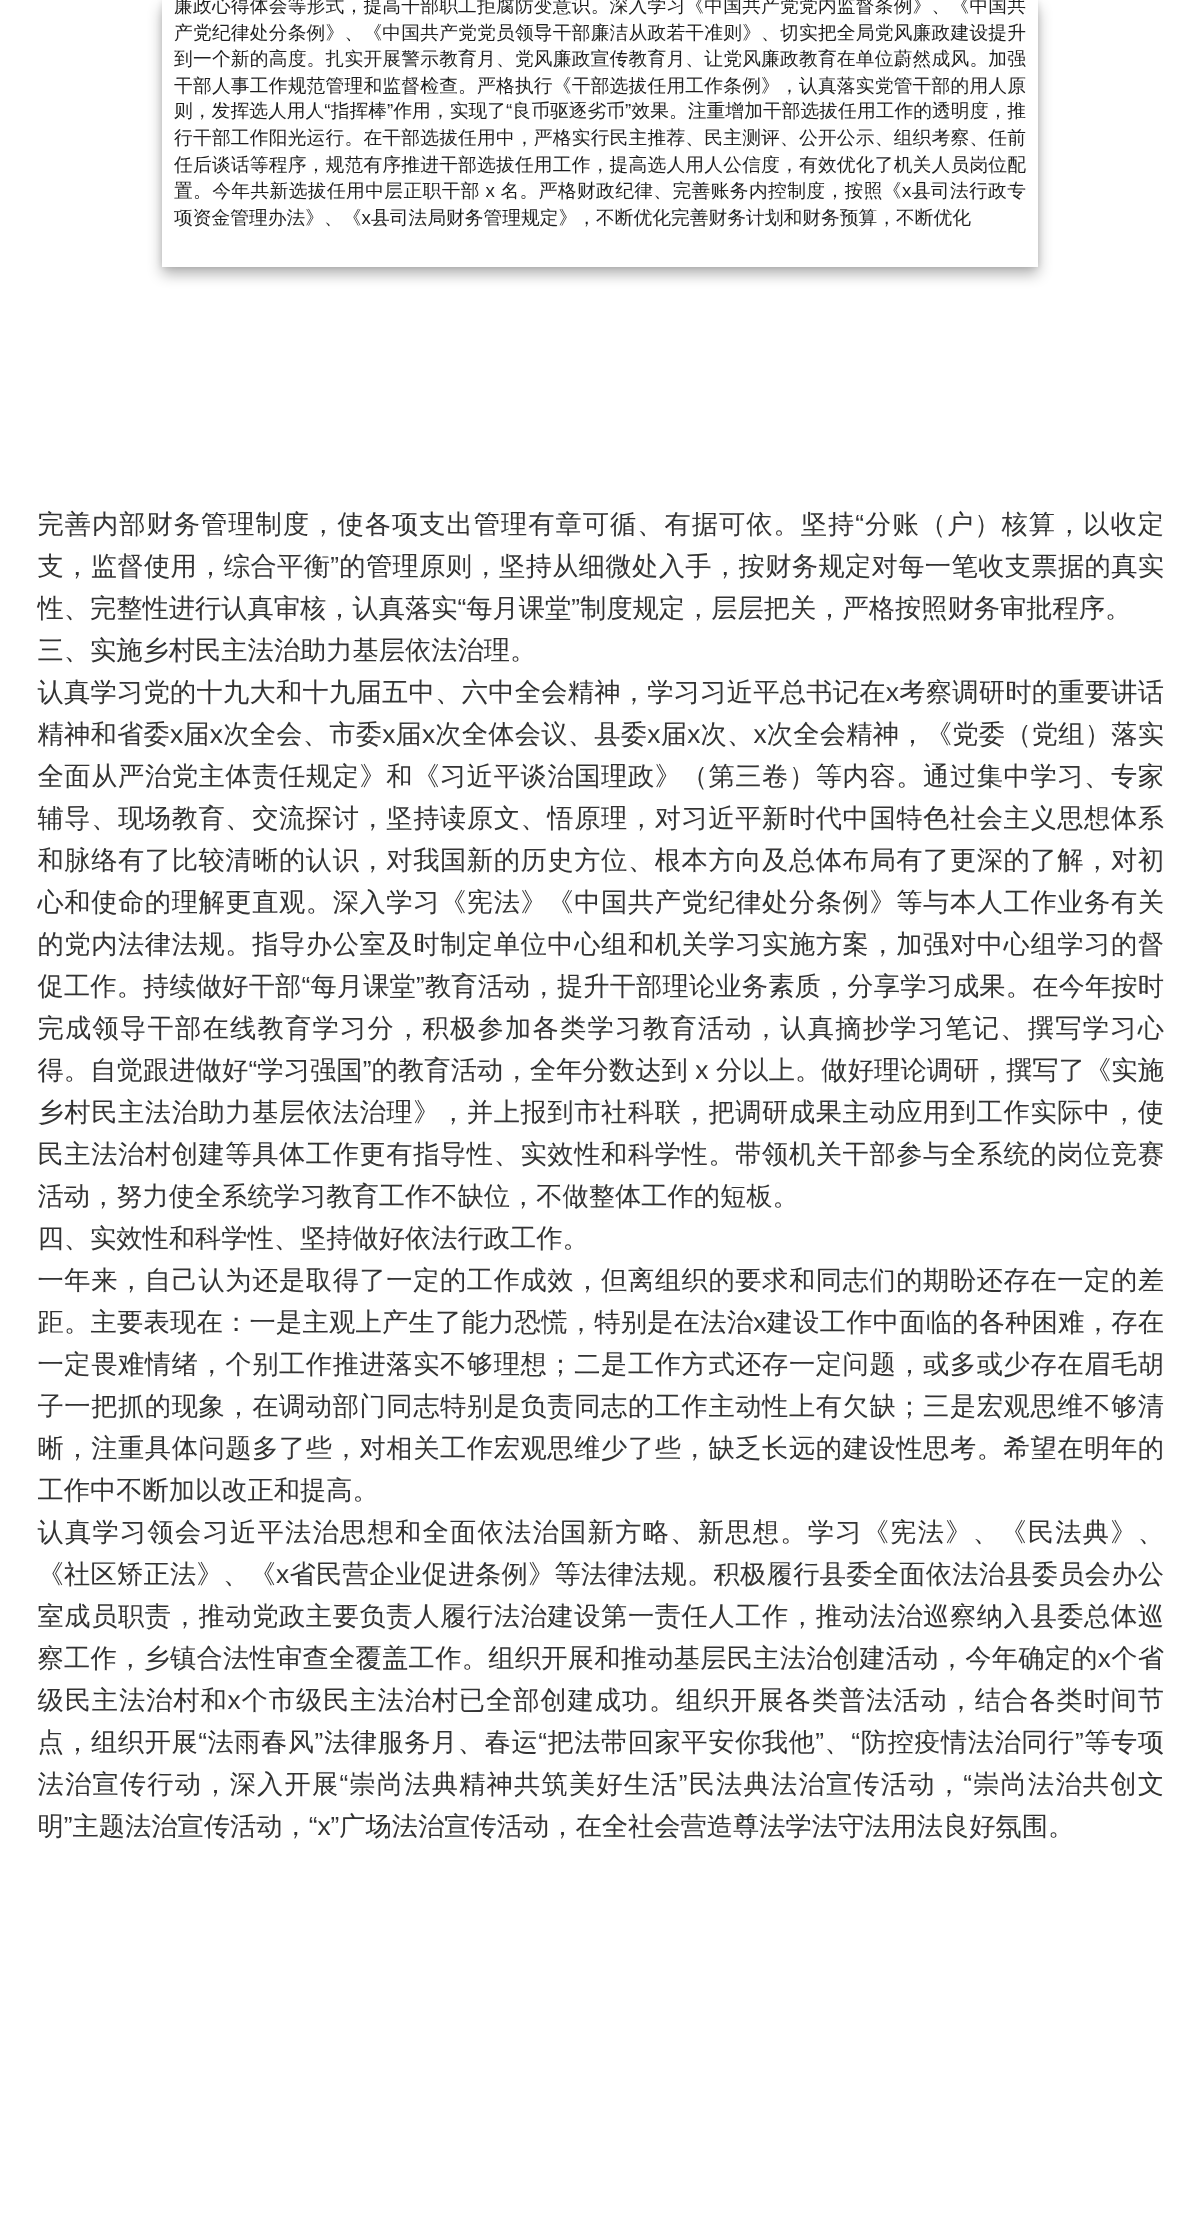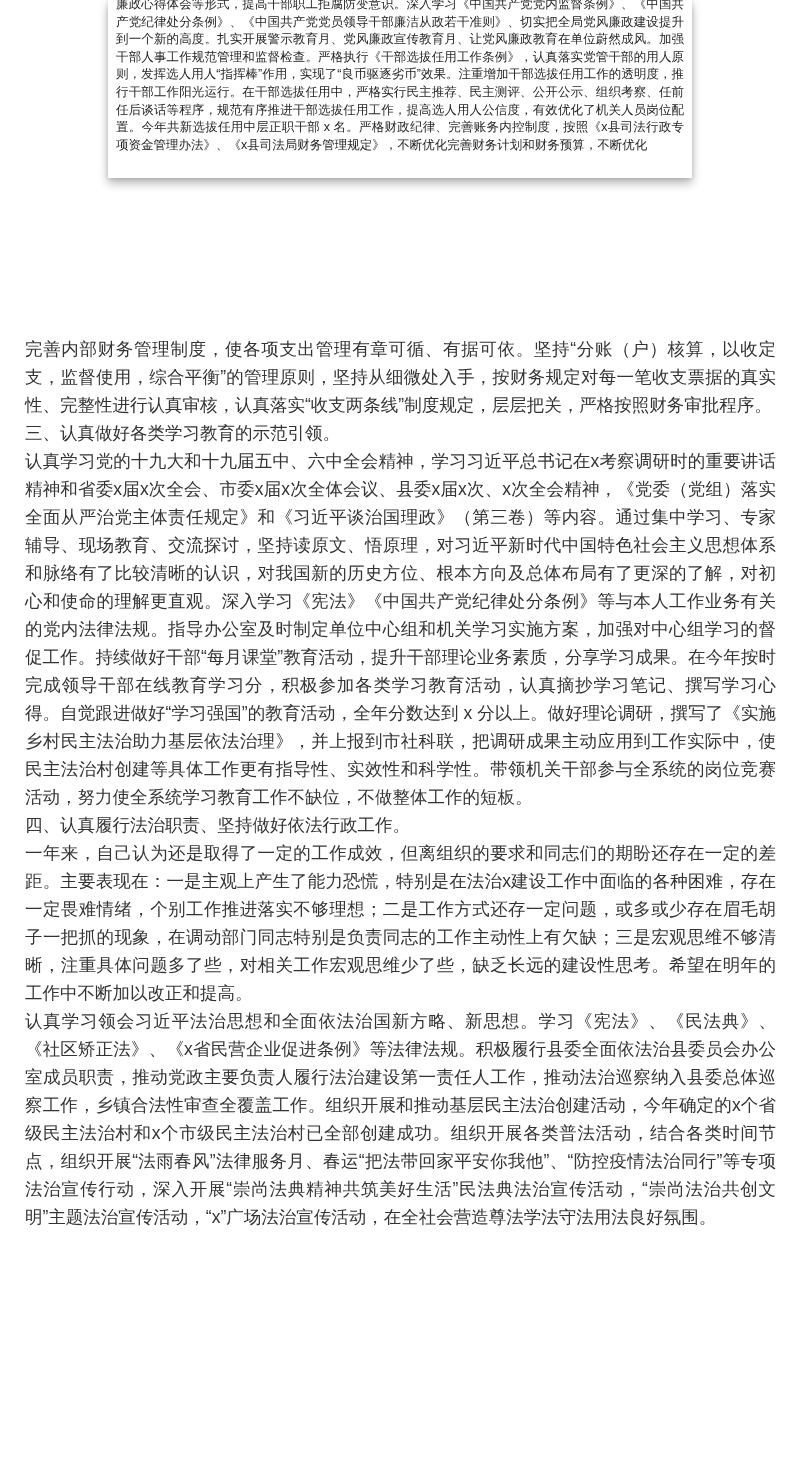--- a/index.html
+++ b/index.html
@@ -55,21 +55,21 @@
 <body>
 
 <div class="viewport">
 
   <div class="prev-page">
     <div class="prev-page-text">廉政心得体会等形式，提高干部职工拒腐防变意识。深入学习《中国共产党党内监督条例》、《中国共产党纪律处分条例》、《中国共产党党员领导干部廉洁从政若干准则》、切实把全局党风廉政建设提升到一个新的高度。扎实开展警示教育月、党风廉政宣传教育月、让党风廉政教育在单位蔚然成风。加强干部人事工作规范管理和监督检查。严格执行《干部选拔任用工作条例》，认真落实党管干部的用人原则，发挥选人用人“指挥棒”作用，实现了“良币驱逐劣币”效果。注重增加干部选拔任用工作的透明度，推行干部工作阳光运行。在干部选拔任用中，严格实行民主推荐、民主测评、公开公示、组织考察、任前任后谈话等程序，规范有序推进干部选拔任用工作，提高选人用人公信度，有效优化了机关人员岗位配置。今年共新选拔任用中层正职干部 x 名。严格财政纪律、完善账务内控制度，按照《x县司法行政专项资金管理办法》、《x县司法局财务管理规定》，不断优化完善财务计划和财务预算，不断优化</div>
   </div>
 
   <div class="doc-body">
 
-  <p class="para body">完善内部财务管理制度，使各项支出管理有章可循、有据可依。坚持“分账（户）核算，以收定支，监督使用，综合平衡”的管理原则，坚持从细微处入手，按财务规定对每一笔收支票据的真实性、完整性进行认真审核，认真落实“收支两条线”制度规定，层层把关，严格按照财务审批程序。</p>
-      <p class="para heading">三、认真做好各类学习教育的示范引领。</p>
+  <p class="para body">完善内部财务管理制度，使各项支出管理有章可循、有据可依。坚持“分账（户）核算，以收定支，监督使用，综合平衡”的管理原则，坚持从细微处入手，按财务规定对每一笔收支票据的真实性、完整性进行认真审核，认真落实“每月课堂”制度规定，层层把关，严格按照财务审批程序。</p>
+      <p class="para heading">三、实施乡村民主法治助力基层依法治理。</p>
       <p class="para body">认真学习党的十九大和十九届五中、六中全会精神，学习习近平总书记在x考察调研时的重要讲话精神和省委x届x次全会、市委x届x次全体会议、县委x届x次、x次全会精神，《党委（党组）落实全面从严治党主体责任规定》和《习近平谈治国理政》（第三卷）等内容。通过集中学习、专家辅导、现场教育、交流探讨，坚持读原文、悟原理，对习近平新时代中国特色社会主义思想体系和脉络有了比较清晰的认识，对我国新的历史方位、根本方向及总体布局有了更深的了解，对初心和使命的理解更直观。深入学习《宪法》《中国共产党纪律处分条例》等与本人工作业务有关的党内法律法规。指导办公室及时制定单位中心组和机关学习实施方案，加强对中心组学习的督促工作。持续做好干部“每月课堂”教育活动，提升干部理论业务素质，分享学习成果。在今年按时完成领导干部在线教育学习分，积极参加各类学习教育活动，认真摘抄学习笔记、撰写学习心得。自觉跟进做好“学习强国”的教育活动，全年分数达到 x 分以上。做好理论调研，撰写了《实施乡村民主法治助力基层依法治理》，并上报到市社科联，把调研成果主动应用到工作实际中，使民主法治村创建等具体工作更有指导性、实效性和科学性。带领机关干部参与全系统的岗位竞赛活动，努力使全系统学习教育工作不缺位，不做整体工作的短板。</p>
-      <p class="para heading">四、认真履行法治职责、坚持做好依法行政工作。</p>
+      <p class="para heading">四、实效性和科学性、坚持做好依法行政工作。</p>
       <p class="para body">一年来，自己认为还是取得了一定的工作成效，但离组织的要求和同志们的期盼还存在一定的差距。主要表现在：一是主观上产生了能力恐慌，特别是在法治x建设工作中面临的各种困难，存在一定畏难情绪，个别工作推进落实不够理想；二是工作方式还存一定问题，或多或少存在眉毛胡子一把抓的现象，在调动部门同志特别是负责同志的工作主动性上有欠缺；三是宏观思维不够清晰，注重具体问题多了些，对相关工作宏观思维少了些，缺乏长远的建设性思考。希望在明年的工作中不断加以改正和提高。</p>
       <p class="para body">认真学习领会习近平法治思想和全面依法治国新方略、新思想。学习《宪法》、《民法典》、《社区矫正法》、《x省民营企业促进条例》等法律法规。积极履行县委全面依法治县委员会办公室成员职责，推动党政主要负责人履行法治建设第一责任人工作，推动法治巡察纳入县委总体巡察工作，乡镇合法性审查全覆盖工作。组织开展和推动基层民主法治创建活动，今年确定的x个省级民主法治村和x个市级民主法治村已全部创建成功。组织开展各类普法活动，结合各类时间节点，组织开展“法雨春风”法律服务月、春运“把法带回家平安你我他”、“防控疫情法治同行”等专项法治宣传行动，深入开展“崇尚法典精神共筑美好生活”民法典法治宣传活动，“崇尚法治共创文明”主题法治宣传活动，“x”广场法治宣传活动，在全社会营造尊法学法守法用法良好氛围。</p>
     </div>
 
 </div>
 
 </body></html>

